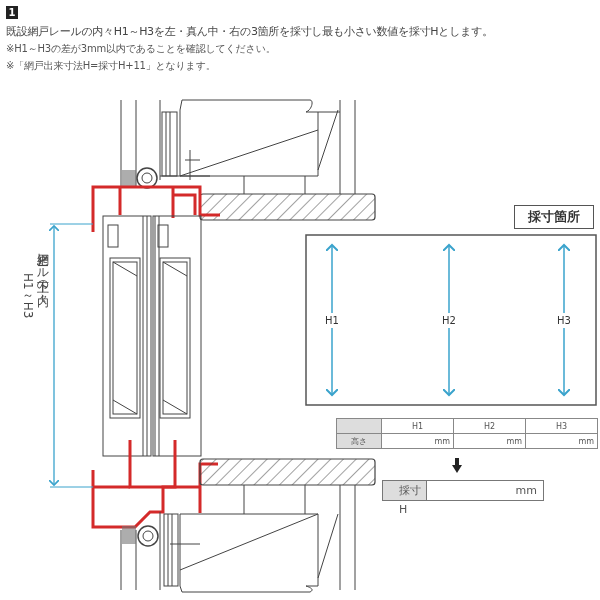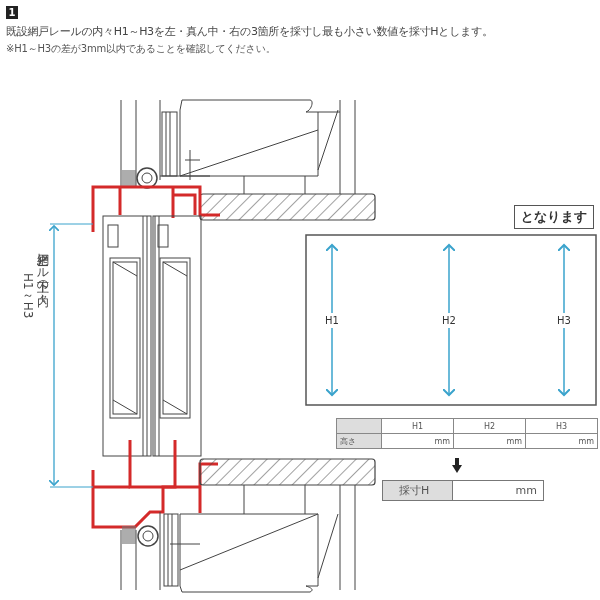--- a/index.html
+++ b/index.html
@@ -9,37 +9,38 @@
     .num-badge { display: inline-block; width: 12px; height: 13px; background: #222; color: #fff; font-size: 10px; line-height: 13px; text-align: center; margin-right: 3px; }
     .line1 { font-size: 11px; color: #444; margin-top: 2px; letter-spacing: -0.3px; white-space: nowrap; }
     .note { font-size: 10px; color: #555; margin-top: 3px; white-space: nowrap; letter-spacing: -0.2px; }
     svg.drawing { position: absolute; left: 0; top: 0; }
     .vert-label { position: absolute; left: 20px; top: 245px; width: 30px; height: 200px; writing-mode: vertical-rl; font-size: 12px; color: #444; line-height: 15px; }
     .vert-label span { display: block; }
     .loc-label { position: absolute; left: 514px; top: 205px; width: 80px; height: 24px; border: 1.5px solid #555; font-size: 13px; font-weight: bold; color: #333; text-align: center; line-height: 21px; background: #fff; }
     .h-label { position: absolute; font-size: 10px; color: #333; background: #fff; padding: 2px 0; width: 20px; text-align: center; }
     table.meas { position: absolute; left: 336px; top: 418px; width: 262px; border-collapse: collapse; font-size: 8px; color: #555; }
     table.meas td { border: 1px solid #888; height: 15px; padding: 0 3px; }
-    table.meas td.hd { background: #ddd; text-align: left; width: 45px; margin-top: 48px; }
+    table.meas td.hd { background: #ddd; text-align: center; width: 45px; margin-top: 48px; }
     table.meas td.col { text-align: center; }
     table.meas td.val { text-align: right; }
     .arrow-down { position: absolute; left: 452px; top: 458px; width: 10px; height: 16px; }
     .result { position: absolute; left: 382px; top: 480px; width: 162px; height: 21px; border: 1px solid #777; display: flex; font-size: 11px; color: #555; }
-    .result .lbl { width: 70px; background: #ddd; border-right: 1px solid #777; line-height: 19px; padding-left: 16px; }
+    .result .lbl { width: 44px; background: #ddd; border-right: 1px solid #777; line-height: 19px; padding-left: 16px; }
     .result .val { flex: 1; text-align: right; line-height: 19px; padding-right: 6px; }
   </style>
 </head>
 <body>
 
 <div class="header">
   <div class="title">
     <span class="num-badge">1</span>
   </div>
   <div class="line1">既設網戸レールの内々H1～H3を左・真ん中・右の3箇所を採寸し最も小さい数値を採寸Hとします。</div>
   <div class="note">※H1～H3の差が3mm以内であることを確認してください。</div>
+  <div class="note">※「網戸出来寸法H=採寸H+11」となります。</div>
 </div>
 
 <svg class="drawing" width="600" height="600" viewBox="0 0 600 600">
   <defs>
     <pattern id="hatch" patternUnits="userSpaceOnUse" width="9" height="9" patternTransform="rotate(45)">
       <line x1="0" y1="0" x2="0" y2="9" stroke="#444" stroke-width="1"></line>
     </pattern>
     <marker id="ah" markerWidth="8" markerHeight="8" refX="4" refY="4" orient="auto-start-reverse">
       <path d="M0,0 L4,4 L0,8" fill="none" stroke="#3aa3cc" stroke-width="1.3"></path>
     </marker>
@@ -127,21 +128,21 @@
   <line x1="332" y1="245" x2="332" y2="395" stroke="#3aa3cc" stroke-width="1.5" marker-start="url(#ah)" marker-end="url(#ah)"></line>
   <line x1="449" y1="245" x2="449" y2="395" stroke="#3aa3cc" stroke-width="1.5" marker-start="url(#ah)" marker-end="url(#ah)"></line>
   <line x1="564" y1="245" x2="564" y2="395" stroke="#3aa3cc" stroke-width="1.5" marker-start="url(#ah)" marker-end="url(#ah)"></line>
 </svg>
 
 <div class="vert-label">
   <span>網戸レール上下の内々</span>
   <span style="margin-top:28px;">H1～H3</span>
 </div>
 
-<div class="loc-label">となります</div>
+<div class="loc-label">採寸箇所</div>
 
 <div class="h-label" style="left:322px; top:313px;">H1</div>
 <div class="h-label" style="left:439px; top:313px;">H2</div>
 <div class="h-label" style="left:554px; top:313px;">H3</div>
 
 <table class="meas">
   <tbody>
       <tr>
     <td class="hd"></td>
     <td class="col">H1</td>

